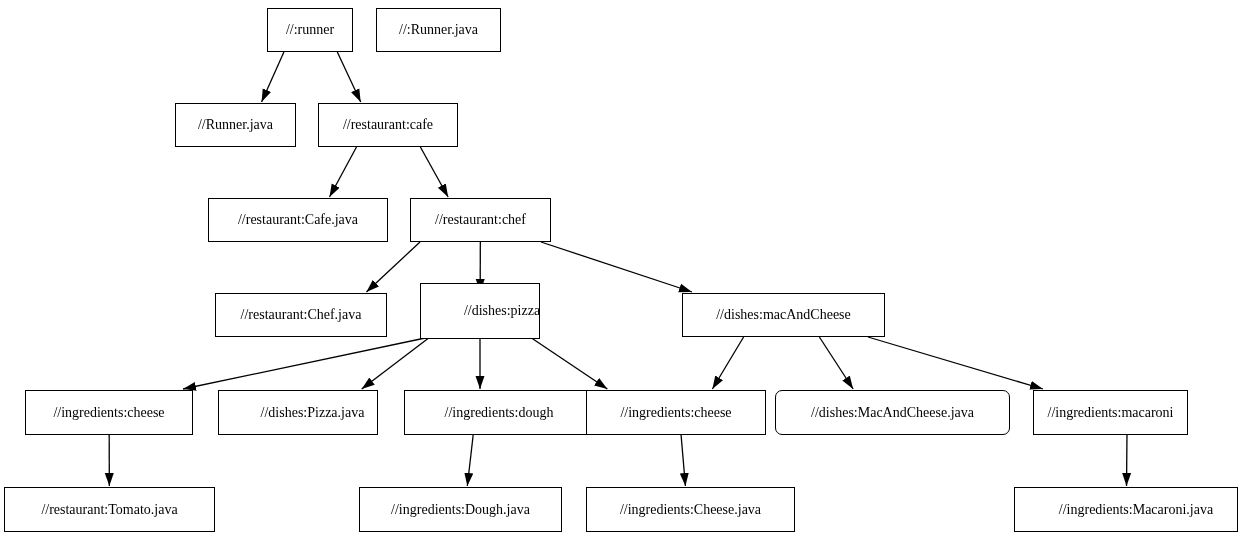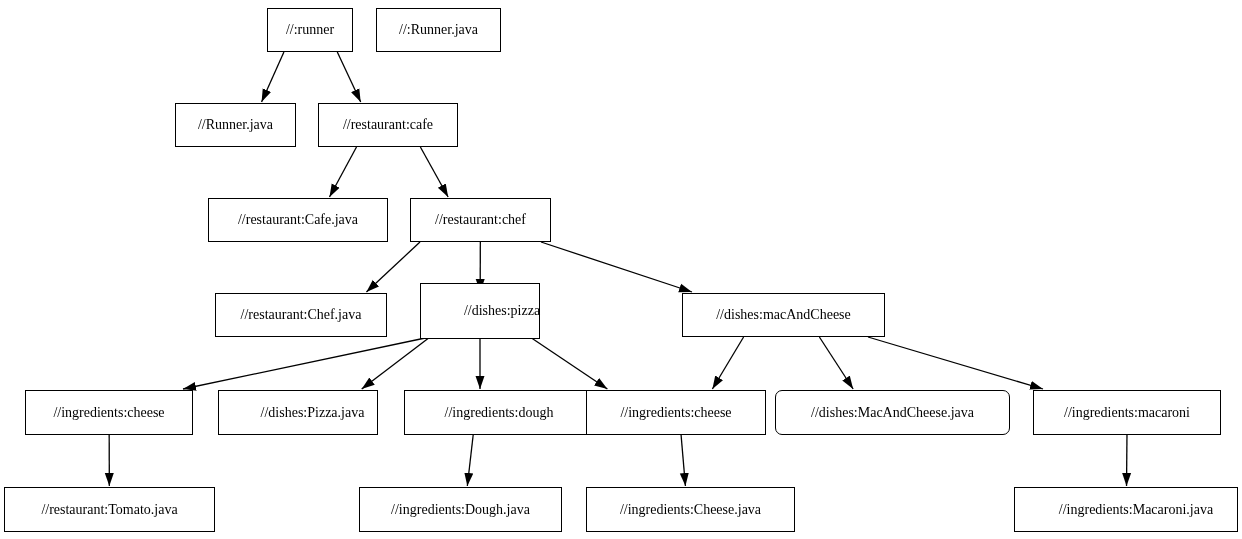--- a/index.html
+++ b/index.html
@@ -83,19 +83,19 @@
       <div class="node" style="left: 208px; top: 198px; width: 180px; height: 44px;">//restaurant:Cafe.java</div>
       <div class="node" style="left: 410px; top: 198px; width: 141px; height: 44px;">//restaurant:chef</div>
       <div class="node" style="left: 215px; top: 293px; width: 172px; height: 44px;">//restaurant:Chef.java</div>
       <div class="node" style="left: 420px; top: 283px; width: 120px; height: 56px; padding-left: 44px;">//dishes:pizza</div>
       <div class="node" style="left: 682px; top: 293px; width: 203px; height: 44px;">//dishes:macAndCheese</div>
       <div class="node" style="left: 25px; top: 390px; width: 168px; height: 45px;">//ingredients:cheese</div>
       <div class="node" style="left: 218px; top: 390px; width: 160px; height: 45px; padding-left: 29px;">//dishes:Pizza.java</div>
       <div class="node" style="left: 404px; top: 390px; width: 190px; height: 45px;">//ingredients:dough</div>
       <div class="node" style="left: 586px; top: 390px; width: 180px; height: 45px;">//ingredients:cheese</div>
       <div class="node" style="left: 775px; top: 390px; width: 235px; height: 45px; border-radius: 7px;">//dishes:MacAndCheese.java</div>
-      <div class="node" style="left: 1033px; top: 390px; width: 188px; height: 45px;">//ingredients:macaroni</div>
+      <div class="node" style="left: 1033px; top: 390px; width: 155px; height: 45px;">//ingredients:macaroni</div>
       <div class="node" style="left: 4px; top: 487px; width: 211px; height: 45px;">//restaurant:Tomato.java</div>
       <div class="node" style="left: 359px; top: 487px; width: 203px; height: 45px;">//ingredients:Dough.java</div>
       <div class="node" style="left: 586px; top: 487px; width: 209px; height: 45px;">//ingredients:Cheese.java</div>
       <div class="node" style="left: 1014px; top: 487px; width: 224px; height: 45px; padding-left: 20px;">//ingredients:Macaroni.java</div>
     </div>
 </div>
 
 </body></html>

